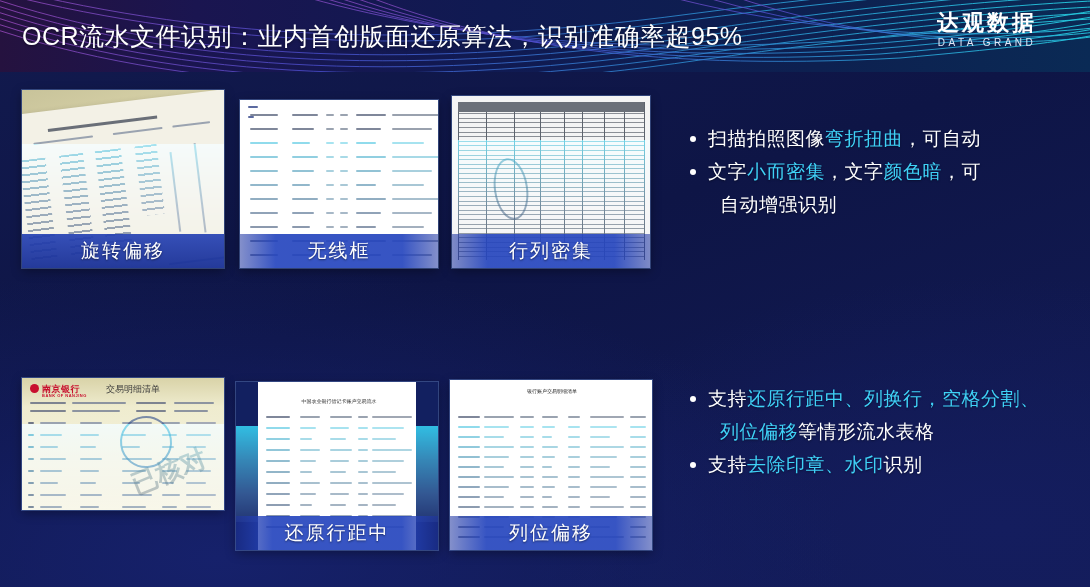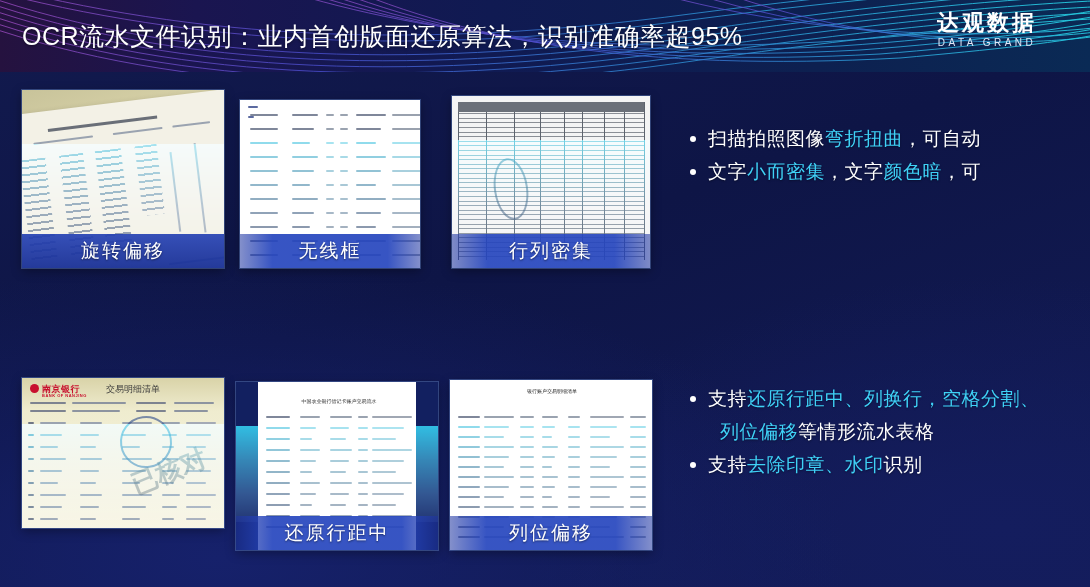--- a/index.html
+++ b/index.html
@@ -156,21 +156,21 @@
         <div class="blk" style="left:150px; top:10px; width:2px; height:80px; background:#aab1bc;"></div>
         <div class="blk" style="left:175px; top:4px; width:2px; height:90px; background:#aab1bc;"></div>
       </div>
       <div class="line" style="left:150px; top:166px; width:56px; height:2px;"></div>
     </div>
     <div class="scan" style="top:54px; height:90px;"></div>
   </div>
   <div class="caption">旋转偏移</div>
 </div>
 
-<div class="card" style="left:240px; top:100px; width:180px; height:168px; background:#0d1545;">
+<div class="card" style="left:240px; top:100px; width:198px; height:168px; background:#0d1545;">
   <div class="doc" style="background:#ffffff;">
     <div class="line" style="left:8px; top:6px; width:10px; height:2px; background:#5b6aa0;"></div>
     <div class="line" style="left:8px; top:16px; width:6px; height:2px; background:#5b6aa0;"></div>
     <div id="bl-rows">
         <div class="line" style="left:10px; top:14px; width:28px; height:2px; background:#7f879a;"></div>
         <div class="line" style="left:52px; top:14px; width:26px; height:2px; background:#7f879a;"></div>
         <div class="line" style="left:86px; top:14px; width:8px; height:2px; background:#9aa3b0;"></div>
         <div class="line" style="left:100px; top:14px; width:8px; height:2px; background:#9aa3b0;"></div>
         <div class="line" style="left:116px; top:14px; width:30px; height:2px; background:#7f879a;"></div>
         <div class="line" style="left:152px; top:14px; width:48px; height:2px; background:#99a1ae;"></div>
@@ -287,21 +287,21 @@
         <div style="position:absolute; left:172px; top:6px; width:1px; height:158px; background:#5d636d;"></div>
         <div style="position:absolute; left:192px; top:6px; width:1px; height:158px; background:#5d636d;"></div>
         <div style="position:absolute; left:6px; top:6px; width:186px; height:10px; background:#6b7079;"></div>
       </div>
     <div class="stampOval" style="left:42px; top:62px; width:34px; height:62px;"></div>
     <div class="scan" style="top:44px; height:98px;"></div>
   </div>
   <div class="caption cap-wide">行列密集</div>
 </div>
 
-<div class="card" style="left:22px; top:378px; width:202px; height:150px;">
+<div class="card" style="left:22px; top:378px; width:202px; height:132px;">
   <div class="doc" style="background:linear-gradient(180deg,#d9d3a8 0%,#efeccf 22%,#f7f5e4 100%);">
     <div style="position:absolute; left:6px; top:4px; width:190px; height:34px;">
       <div style="position:absolute; left:2px; top:2px; width:9px; height:9px; border-radius:50%; background:#c8102e;"></div>
       <div class="redlogo" style="left:14px; top:1px; font-size:9px;">南京银行</div>
       <div class="redlogo" style="left:14px; top:11px; font-size:4px; color:#c8102e;">BANK OF NANJING</div>
       <div style="position:absolute; left:78px; top:1px; font-size:9px; color:#3a3a3a;">交易明细清单</div>
       <div class="line" style="left:2px; top:20px; width:36px; height:2px; background:#7d8390;"></div>
       <div class="line" style="left:44px; top:20px; width:54px; height:2px; background:#8d94a0;"></div>
       <div class="line" style="left:108px; top:20px; width:30px; height:2px; background:#7d8390;"></div>
       <div class="line" style="left:146px; top:20px; width:40px; height:2px; background:#8d94a0;"></div>
@@ -544,20 +544,21 @@
   </div>
   <div class="caption cap-wide">列位偏移</div>
 </div>
 
 <div class="bullets" style="left:686px; top:122px; width:380px;">
   <div class="bullet">
     <span id="b0l1"><span>扫描拍照图像</span><span class="hl">弯折扭曲</span><span>，可自动</span></span>
   </div>
   <div class="bullet">
     <span id="b1l1"><span>文字</span><span class="hl">小而密集</span><span>，文字</span><span class="hl">颜色暗</span><span>，可</span></span>
+    <span class="ind" id="b1l2"><span>自动增强识别</span></span>
   </div>
 </div>
 
 <div class="bullets" style="left:686px; top:382px; width:380px;">
   <div class="bullet">
     <span id="b3l1"><span>支持</span><span class="hl">还原行距中、列换行，空格分割、</span></span>
     <span class="ind" id="b3l2"><span class="hl">列位偏移</span><span>等情形流水表格</span></span>
   </div>
   <div class="bullet">
     <span id="b2l1"><span>支持</span><span class="hl">去除印章、水印</span><span>识别</span></span>

